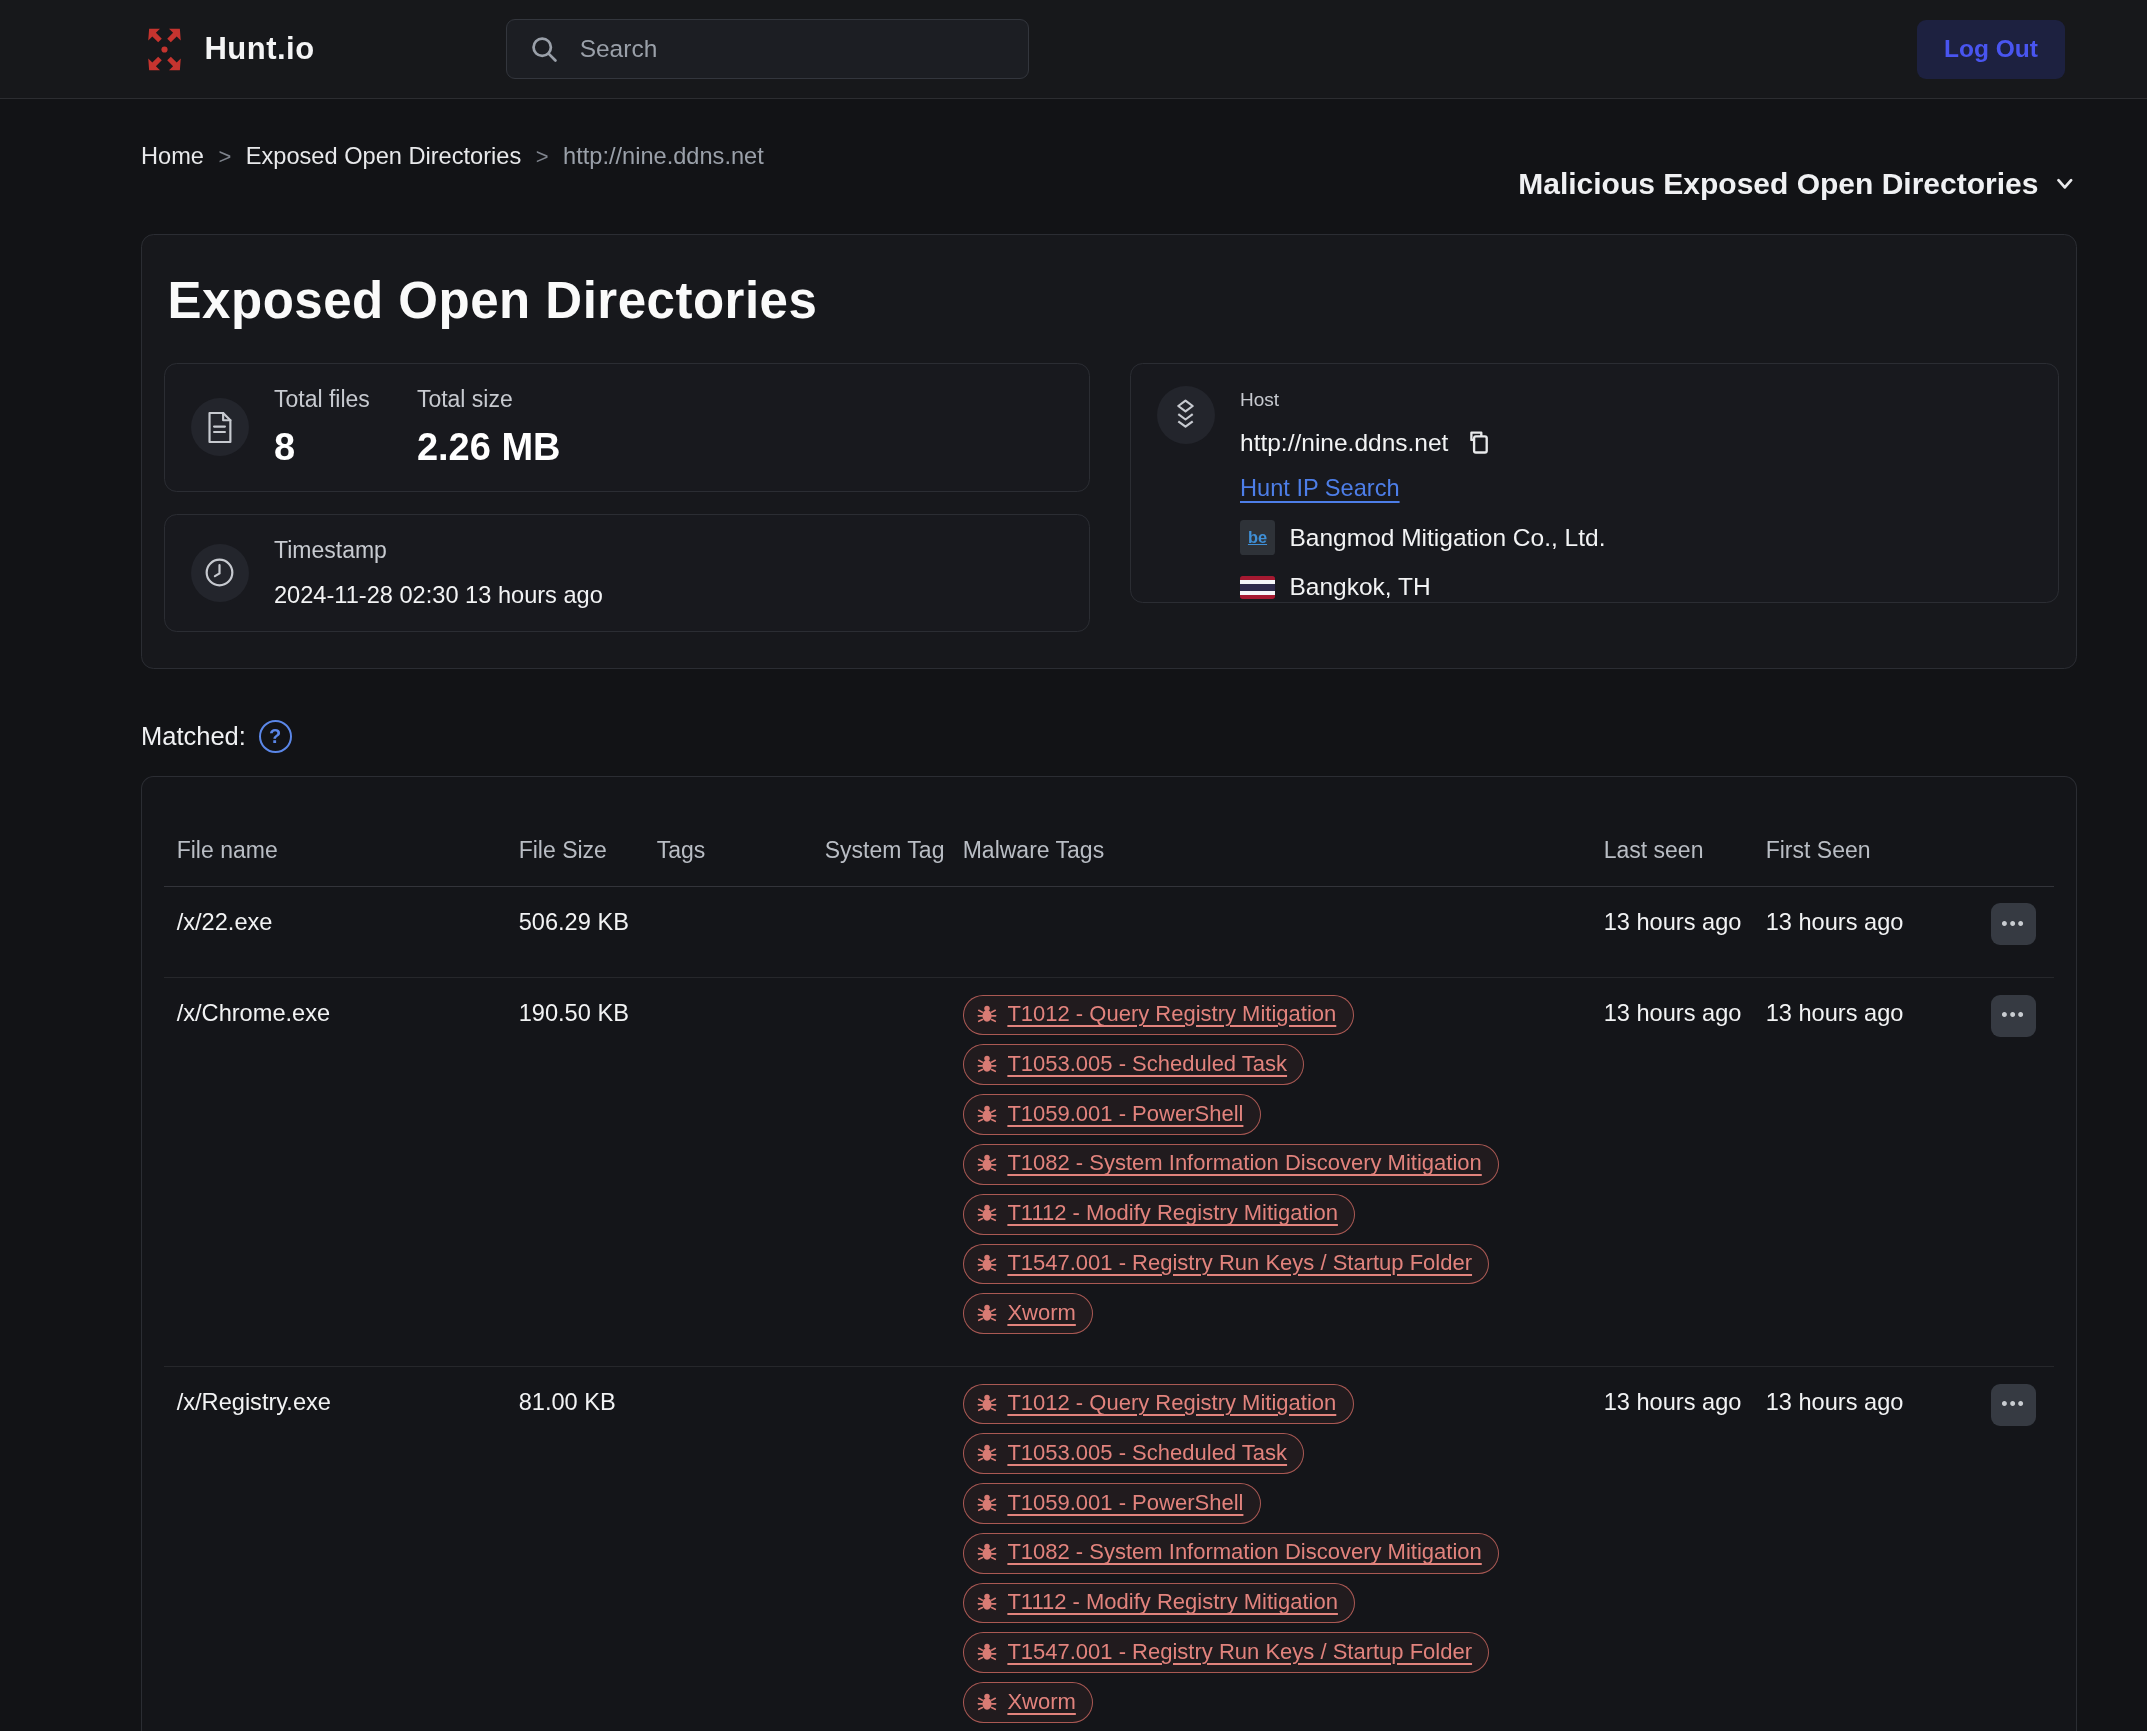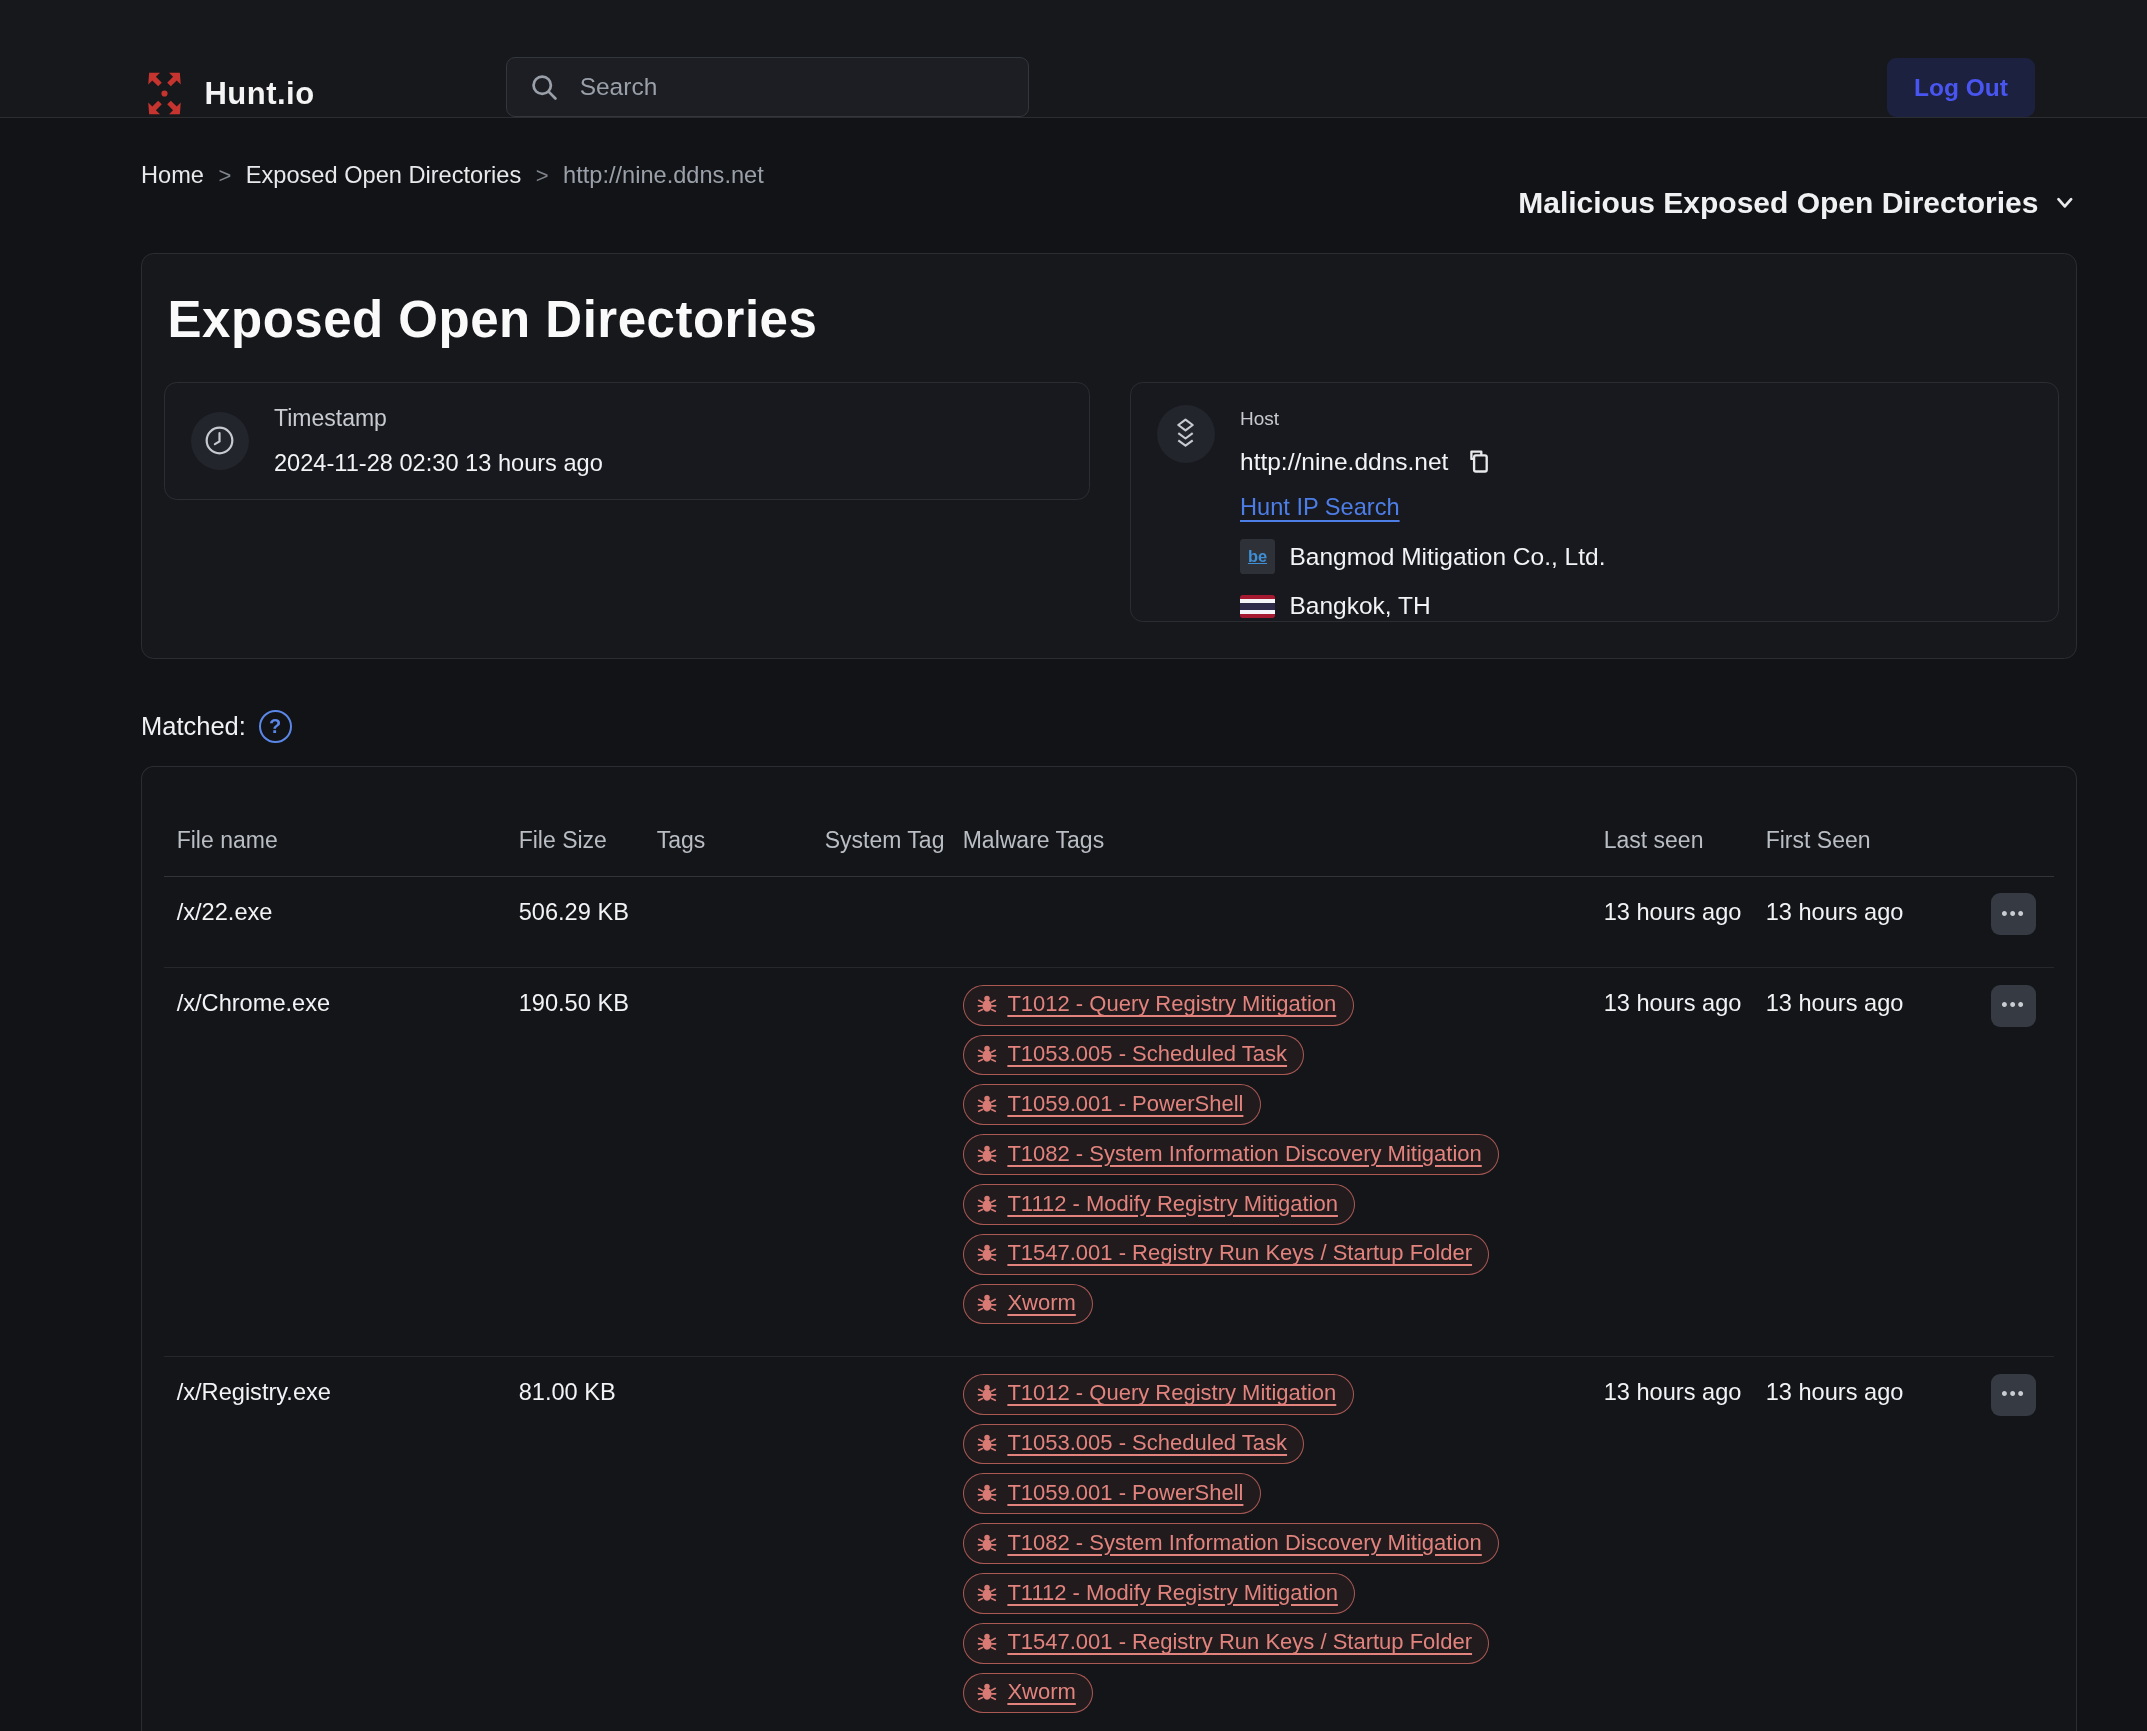--- a/index.html
+++ b/index.html
@@ -5,24 +5,24 @@
   * { margin:0; padding:0; box-sizing:border-box; }
   html,body { width:2147px; height:1732px; overflow:hidden; }
   body {
     background:#121316;
     color:#e8e9eb;
     font-family:"Liberation Sans", sans-serif;
     font-size:22px;
   }
   
   .topbar {
-    height:118px; background:#17181b;
+    height:99px; background:#17181b;
     border-bottom:0.9px solid #2c2d31;
-    display:flex; align-items:flex-end;
-    padding:0 112px 0 141px;
+    display:flex; align-items:center;
+    padding:0 82px 0 141px;
   }
   .brand { display:flex; align-items:center; gap:16.4px; cursor:pointer; }
   .brand-name { font-size:31px; font-weight:bold; color:#f4f4f5; letter-spacing:0.5px; }
   .global-search {
     margin-left:191px;
     width:523px; height:60px;
     background:#1c1e23; border:0.9px solid #33363d; border-radius:9px;
     display:flex; align-items:center; gap:20px; padding:0 22px;
   }
   .global-search input {
@@ -213,20 +213,40 @@
     </span>
   </div>
 </div>
 
 <section class="panel">
   <h1 class="page-title">Exposed Open Directories</h1>
 
   <div class="stats-grid">
     <div class="stat-col">
 
+      <div class="stat-card">
+        <div class="icon-circle">
+          <svg width="29" height="33" viewBox="0 0 32 36" fill="none" stroke="#c7cad0" stroke-width="2.4" stroke-linejoin="round" stroke-linecap="round">
+            <path d="M5 2 h15 l8 8 v24 h-23 z"></path>
+            <path d="M20 2 v8 h8"></path>
+            <line x1="10" y1="17" x2="22" y2="17"></line>
+            <line x1="10" y1="23" x2="22" y2="23"></line>
+          </svg>
+        </div>
+        <div class="stat-fields">
+          <div>
+            <div class="stat-label">Total files</div>
+            <div class="stat-value">8</div>
+          </div>
+          <div>
+            <div class="stat-label">Total size</div>
+            <div class="stat-value">2.26 MB</div>
+          </div>
+        </div>
+      </div>
 
       <div class="stat-card">
         <div class="icon-circle">
           <svg width="33" height="33" viewBox="0 0 36 36" fill="none" stroke="#c7cad0" stroke-width="2.4" stroke-linecap="round">
             <circle cx="18" cy="18" r="14"></circle>
             <polyline points="18,10 18,19 13,22"></polyline>
           </svg>
         </div>
         <div>
           <div class="stat-label">Timestamp</div>

